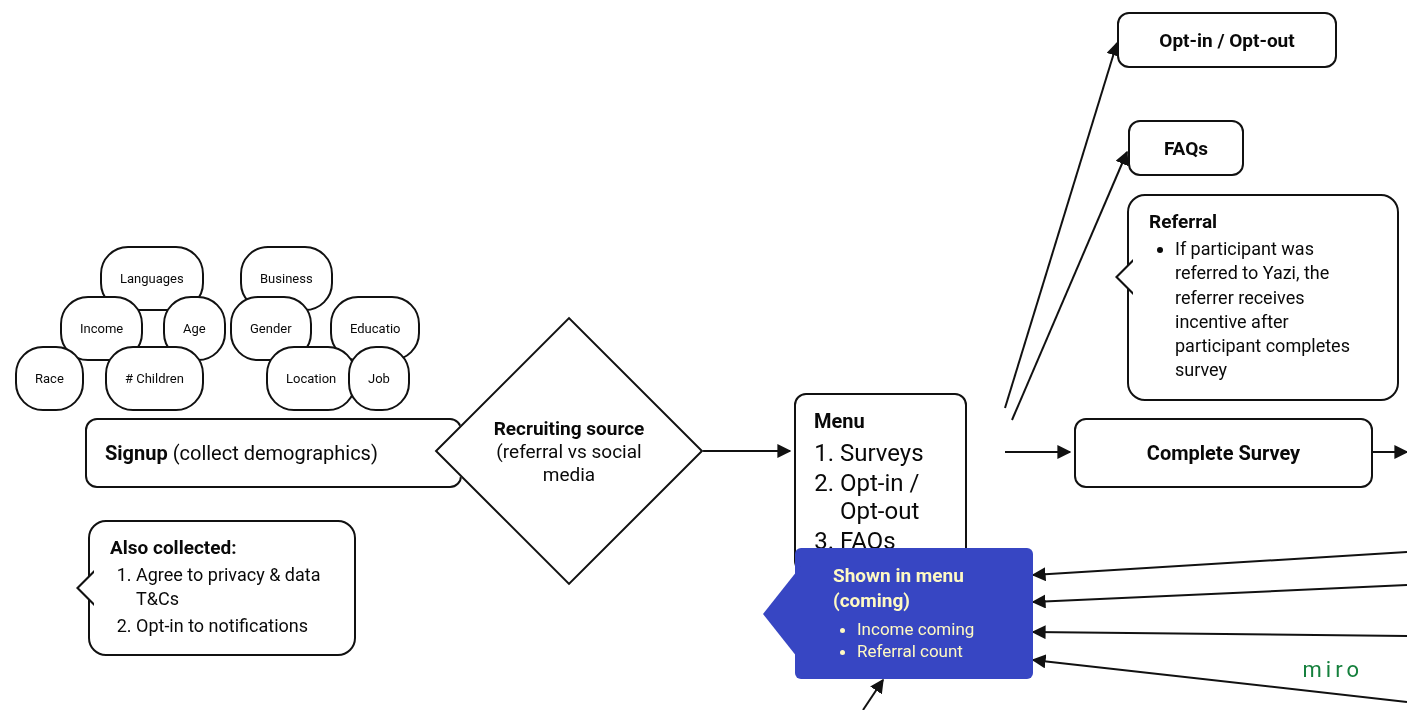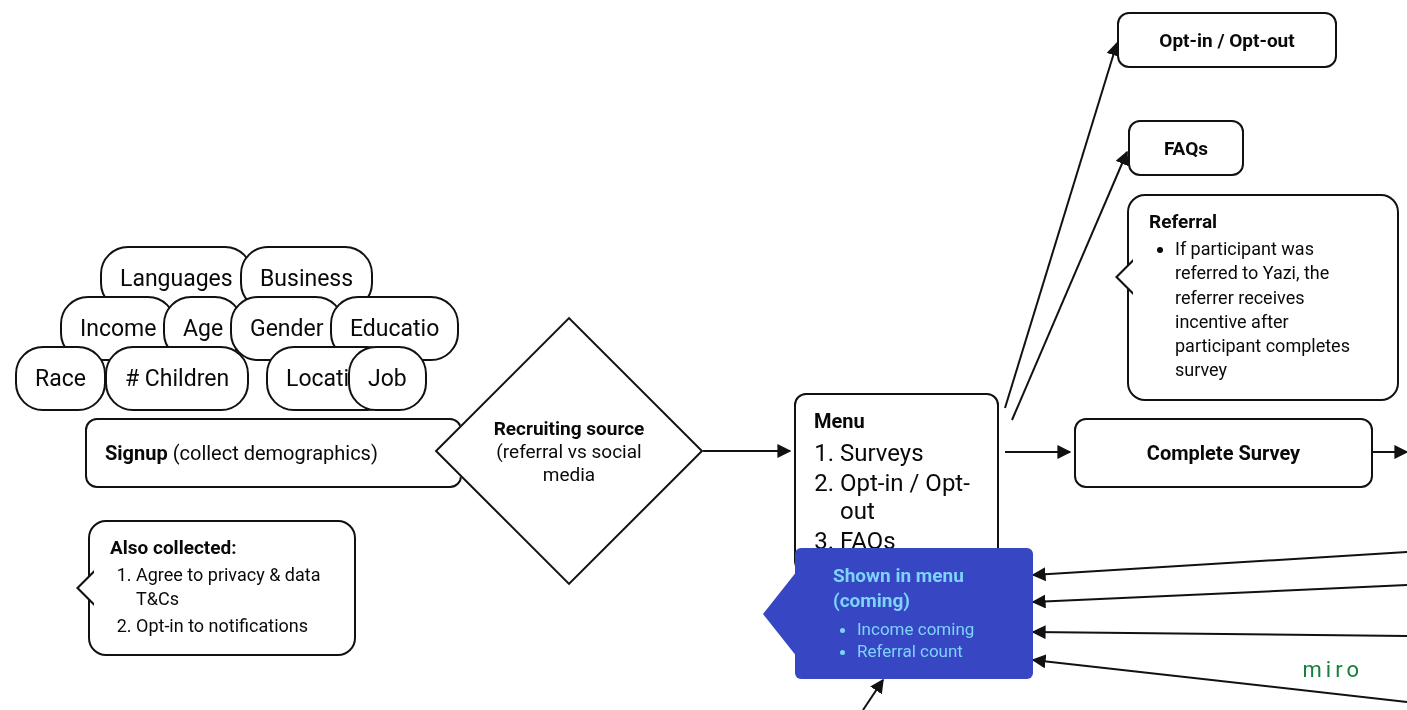--- a/index.html
+++ b/index.html
@@ -22,21 +22,21 @@
     z-index: 0;
   }
   
   .pill {
     position: absolute;
     border: 2px solid #111;
     border-radius: 28px;
     display: flex;
     align-items: center;
     justify-content: center;
-    font-size: 23px;
+    font-size: 13px;
     padding: 0 18px;
     height: 65px;
     background: #fff;
     z-index: 2;
   }
   .box {
     position: absolute;
     border: 2px solid #111;
     border-radius: 12px;
     background: #fff;
@@ -100,21 +100,21 @@
     flex-direction: column;
     text-align: center;
     font-size: 19px;
     padding: 18px;
   }
   .diamond .label .b { font-weight: 700; }
   
   .blue {
     position: absolute;
     background: #3746c3;
-    color: #7dd3fc;
+    color: #fef9c3;
     border-radius: 6px;
     padding: 16px 43px 16px 38px;
     z-index: 2;
   }
   .blue .btitle { font-weight: 700; font-size: 19px; line-height: 1.3; }
   .blue ul { margin: 6px 0 0 8px; padding-left: 16px; font-size: 17px; }
   .blue li { margin: 2px 0; }
   .blue .bpointer {
     position: absolute;
     left: -32px;
@@ -214,21 +214,21 @@
 </div>
 
 <div class="diamond" style="left:474px; top:356px;">
   <div class="shape"></div>
   <div class="label">
     <div class="b">Recruiting source</div>
     <div>(referral vs social media</div>
   </div>
 </div>
 
-<div class="box" style="left:794px; top:393px; width:205px;">
+<div class="box" style="left:794px; top:393px; width:173px;">
   <div class="title">Menu</div>
   <ol>
     <li>Surveys</li>
     <li>Opt-in / Opt-out</li>
     <li>FAQs</li>
   </ol>
 </div>
 
 <div class="blue" style="left:795px; top:548px; width:238px;">
   <div class="bpointer"></div>

